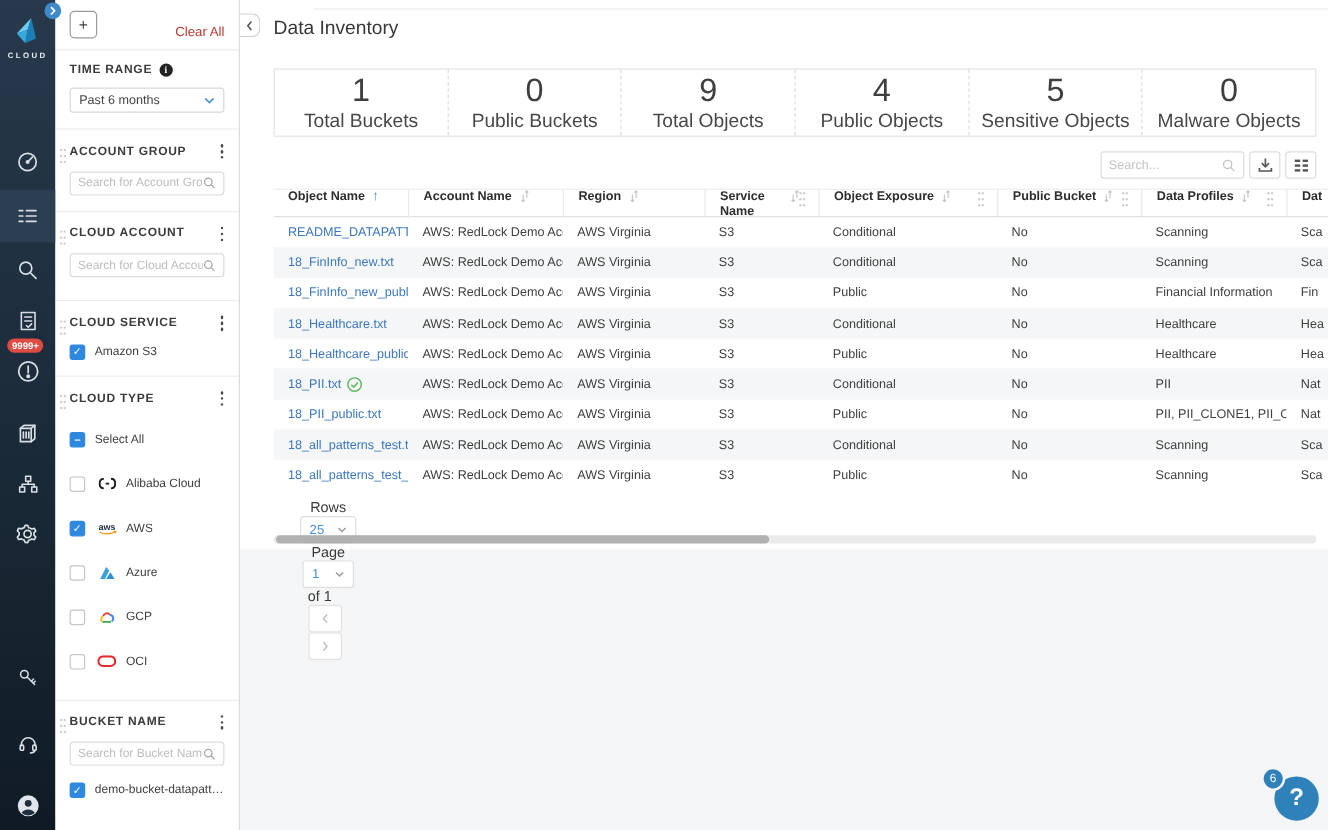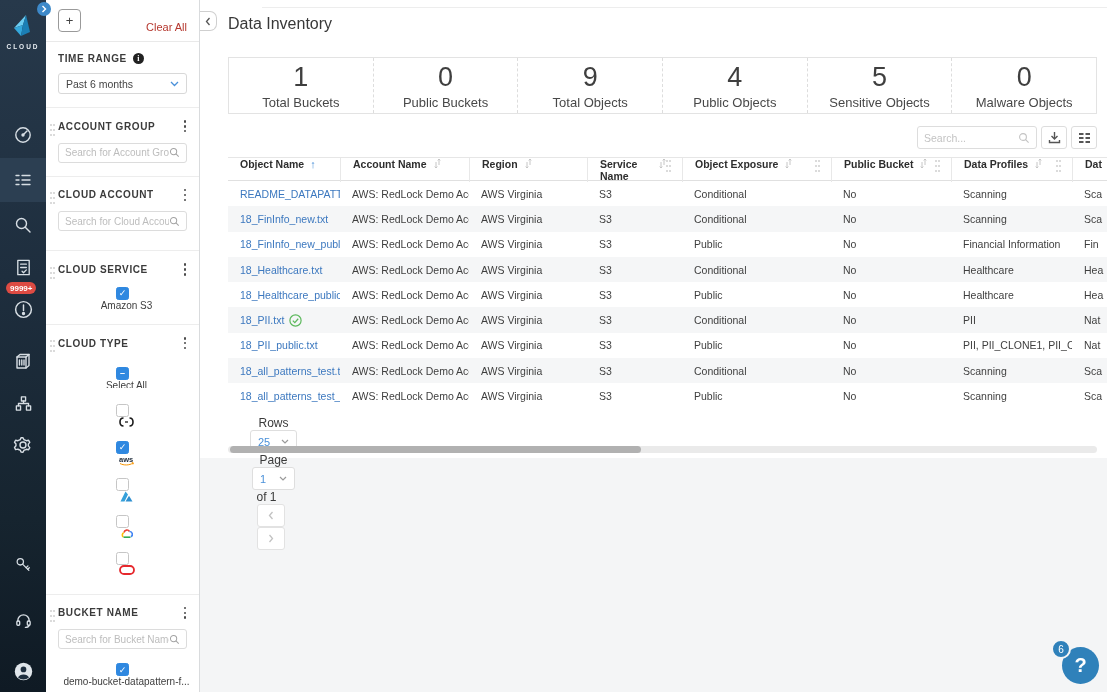--- a/index.html
+++ b/index.html
@@ -44,21 +44,21 @@
     font-size:8px; display:inline-flex; align-items:center; justify-content:center;
     margin-left:6px; font-weight:bold; font-family:"Liberation Serif",serif; }
   .fp-select { margin-top:9px; height:21px; border:1px solid #d8d8d8; border-radius:3px;
     display:flex; align-items:center; padding:0 7px; cursor:pointer; background:#fff; }
   .fp-select span { font-size:10.5px; color:#454545; }
   .fp-search { margin-top:9px; height:20px; border:1px solid #dcdcdc; border-radius:3px;
     display:flex; align-items:center; padding:0 6px; background:#fff; }
   .fp-search input { border:none; outline:none; flex:1; font-size:10px; color:#444; min-width:0;
     font-family:"Liberation Sans",sans-serif; }
   .fp-search input::placeholder { color:#bdbdbd; }
-  .chk-row { margin-top:10px; display:flex; align-items:center;flex-direction:column; }
+  .chk-row { margin-top:10px; display:flex; align-items:center; }
   .chk { width:13px; height:13px; border:1px solid #c6c6c6; border-radius:2.5px; background:#fff;
     flex:none; display:flex; align-items:center; justify-content:center; cursor:pointer;
     font-size:9px; color:#fff; }
   .chk.on { background:#2f88e0; border-color:#2f88e0; }
   .chk.on::after { content:"✓"; }
   .chk.ind { background:#2f88e0; border-color:#2f88e0; }
   .chk.ind::after { content:"–"; font-weight:bold; }
   .chk-label { font-size:10px; color:#3e3e3e; margin-left:8px; white-space:nowrap;
     overflow:hidden; text-overflow:ellipsis; }
   .ct-row { height:21px; margin-top:16px; }
@@ -74,21 +74,21 @@
     border:1px solid #cfcfcf; border-left:none; border-radius:0 7px 7px 0;
     display:flex; align-items:center; justify-content:center; cursor:pointer; z-index:3; }
   .page-title { position:absolute; left:28px; top:15px; font-size:16px; color:#383838; }
 
   #stats-card { position:absolute; left:28px; top:57px; right:10px; height:57px;
     border:1px solid #e3e3e3; background:#fff; display:flex; }
   .stat-cell { flex:1; display:flex; flex-direction:column; align-items:center; justify-content:center;
     border-right:1px dashed #ddd; padding-top:2px; }
   .stat-cell:last-child { border-right:none; }
   .stat-value { font-size:27px; color:#3f3f3f; line-height:1; }
-  .stat-label { font-size:13px; color:#484848; margin-top:4px; }
+  .stat-label { font-size:16px; color:#484848; margin-top:4px; }
 
   #toolbar { position:absolute; right:10px; top:126px; display:flex; gap:4px; }
   .tb-search { width:120px; height:23px; border:1px solid #ddd; border-radius:3px; background:#fff;
     display:flex; align-items:center; padding:0 6px; }
   .tb-search input { border:none; outline:none; flex:1; min-width:0; font-size:10.5px;
     font-family:"Liberation Sans",sans-serif; color:#555; }
   .tb-search input::placeholder { color:#c3c3c3; }
   .tb-btn { width:26px; height:23px; border:1px solid #ddd; border-radius:3px; background:#fff;
     display:flex; align-items:center; justify-content:center; cursor:pointer; }
 

